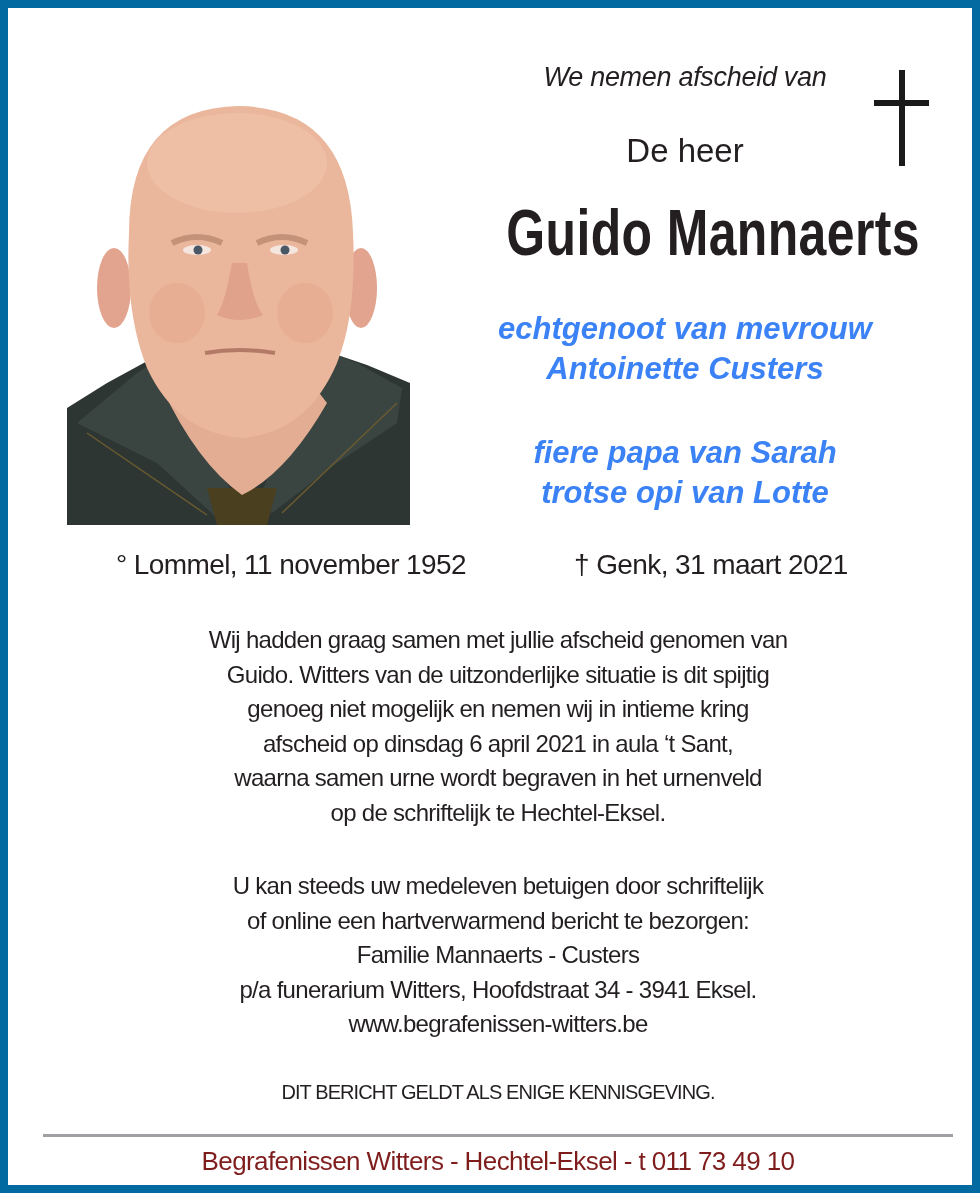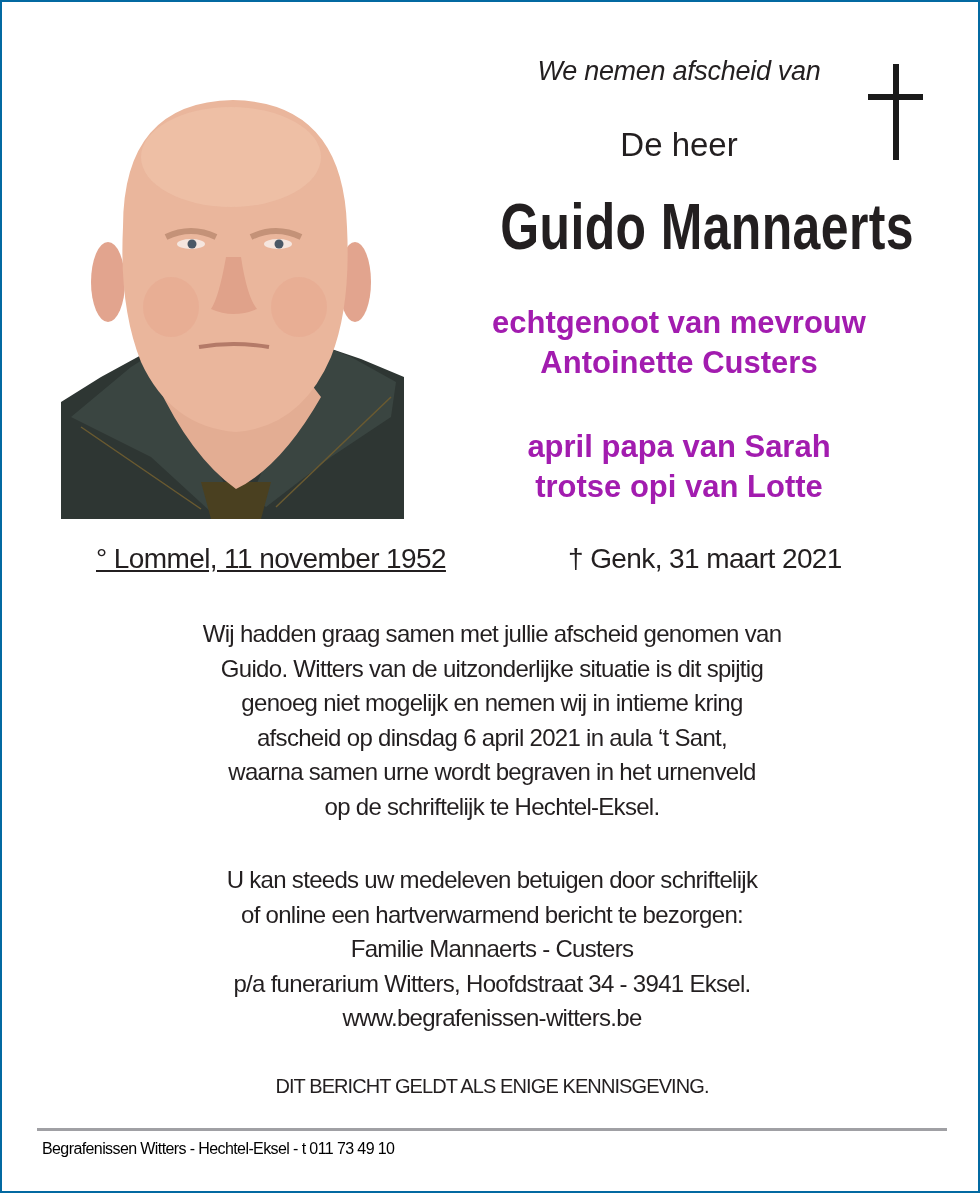--- a/index.html
+++ b/index.html
@@ -4,52 +4,52 @@
   <style>
     html, body { margin: 0; padding: 0; }
     body {
       width: 980px; height: 1193px; position: relative; overflow: hidden;
       background: #ffffff;
       font-family: "Liberation Sans", sans-serif;
       color: #231f20;
     }
     .frame {
       position: absolute; left: 0; top: 0; width: 980px; height: 1193px;
-      box-sizing: border-box; border: 2px solid #0369a1; background: #fff;
+      box-sizing: border-box; border: 8px solid #0369a1; background: #fff;
     }
     .abs { position: absolute; white-space: nowrap; }
     .center-col { position: absolute; left: 440px; width: 474px; text-align: center; }
     .intro { top: 54px; font-size: 27px; font-style: italic; color: #231f20; letter-spacing: -0.3px; }
     .title { top: 124px; font-size: 33px; color: #231f20; }
     .name-wrap { top: 190px; height: 70px; }
     .name {
       display: inline-block; font-weight: bold; font-size: 64px; line-height: 70px;
       transform: scaleX(0.78); transform-origin: center; color: #231f20; letter-spacing: 0.5px;
     }
-    .rel { font-weight: bold; font-size: 31px; line-height: 40px; color: #a21caf; }
+    .rel { font-weight: bold; font-size: 31px; line-height: 40px; color: #3b82f6; font-style: italic; }
     .rel1 { top: 301px; }
     .rel2 { top: 425px; }
     .cross-v { position: absolute; left: 891px; top: 62px; width: 6px; height: 96px; background: #1a1a1a; }
     .cross-h { position: absolute; left: 866px; top: 92px; width: 55px; height: 6px; background: #1a1a1a; }
     .photo {
       position: absolute; left: 59px; top: 95px; width: 343px; height: 422px; overflow: hidden;
       background: #ffffff;
     }
     .dates { top: 541px; font-size: 28px; color: #231f20; letter-spacing: -0.6px; }
-    .birth { left: 94px; text-decoration: underline; }
+    .birth { left: 108px; }
     .death { left: 566px; text-align: center; }
     .body-block {
       position: absolute; left: 40px; width: 900px; text-align: center;
       font-size: 24px; line-height: 34.6px; color: #231f20; letter-spacing: -0.7px;
     }
     .p1 { top: 615px; }
     .p2 { top: 861px; }
     .notice { position: absolute; left: 40px; width: 900px; top: 1073px; text-align: center; font-size: 20px; letter-spacing: -0.9px; color: #231f20; }
     .divider { position: absolute; left: 35px; top: 1126px; width: 910px; height: 3px; background: #a0a0a4; }
-    .footer { position: absolute; left: 40px; width: 900px; top: 1138px; font-size: 16px; letter-spacing: -0.6px; color: #000000; }
+    .footer { position: absolute; left: 40px; width: 900px; top: 1138px; text-align: center; font-size: 26px; letter-spacing: -0.6px; color: #7f1d1d; }
     .line { display: block; }
   </style>
 </head>
 <body>
 
 <div class="frame">
 
   <div class="photo">
     <svg width="343" height="422" viewBox="0 0 343 422" xmlns="http://www.w3.org/2000/svg">
       <rect x="0" y="0" width="343" height="422" fill="#ffffff"></rect>
@@ -100,21 +100,21 @@
   <div>
     <div class="cross-v"></div>
     <div class="cross-h"></div>
   </div>
 
   <div class="center-col rel rel1 abs">
     <span class="line">echtgenoot van mevrouw</span>
     <span class="line">Antoinette Custers</span>
   </div>
   <div class="center-col rel rel2 abs">
-    <span class="line">april papa van Sarah</span>
+    <span class="line">fiere papa van Sarah</span>
     <span class="line">trotse opi van Lotte</span>
   </div>
 
   <div class="abs dates birth">° Lommel, 11 november 1952</div>
   <div class="abs dates death">† Genk, 31 maart 2021</div>
 
   <div class="body-block p1">
     <span class="line">Wij hadden graag samen met jullie afscheid genomen van</span>
     <span class="line">Guido. Witters van de uitzonderlijke situatie is dit spijtig</span>
     <span class="line">genoeg niet mogelijk en nemen wij in intieme kring</span>

